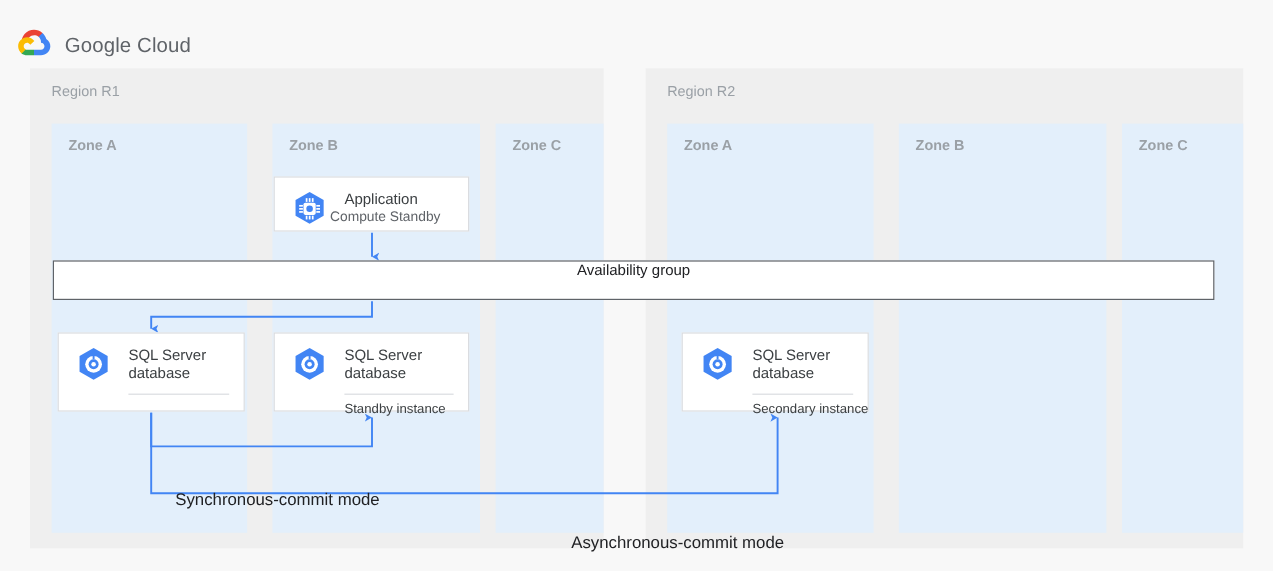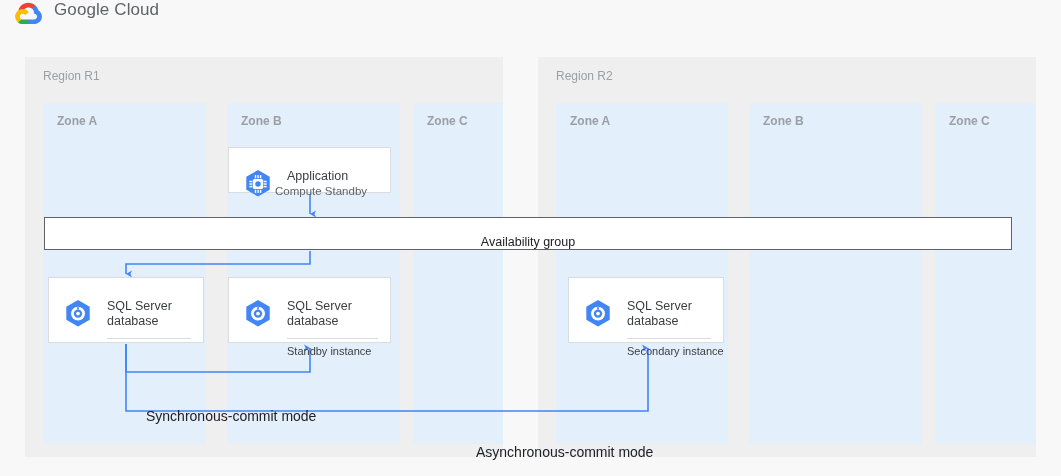--- a/index.html
+++ b/index.html
@@ -15,21 +15,21 @@
     position: relative;
   }
 
   
   .header {
     position: absolute;
     left: 0; top: 0;
     width: 1061px; height: 48px;
     background: #f8f8f8;
     display: flex;
-    align-items: flex-start;
+    align-items: flex-end;
   }
   .brand-logo {
     margin-left: 14px;
     width: 30px; height: 26px;
     display: block;
   }
   .brand-text {
     margin-left: 10px;
     font-size: 17px;
     color: #5f6368;
@@ -90,21 +90,21 @@
   
   .card {
     position: absolute;
     background: #ffffff;
     border: 1px solid #dadce0;
     box-sizing: border-box;
   }
   .card-row {
     display: flex;
     align-items: center;
-    padding: 19px 10px 7px 12px;
+    padding: 9px 10px 7px 12px;
   }
   .card-icon { width: 34px; height: 34px; flex: 0 0 34px; }
   .card-text {
     margin-left: 12px;
     font-size: 12.5px;
     color: #3c4043;
     line-height: 15px;
   }
   .card-sub {
     font-size: 11.5px;
@@ -131,21 +131,21 @@
 
   
   .ag-bar {
     position: absolute;
     left: 44px; top: 169px;
     width: 968px; height: 33px;
     background: #ffffff;
     border: 1px solid #5f6368;
     box-sizing: border-box;
     display: flex;
-    align-items: flex-end;
+    align-items: flex-start;
     justify-content: center;
     font-size: 12.5px;
     color: #202124;
   }
 
   
   .conn-svg {
     position: absolute;
     left: 0; top: 0;
     width: 1061px; height: 428px;

